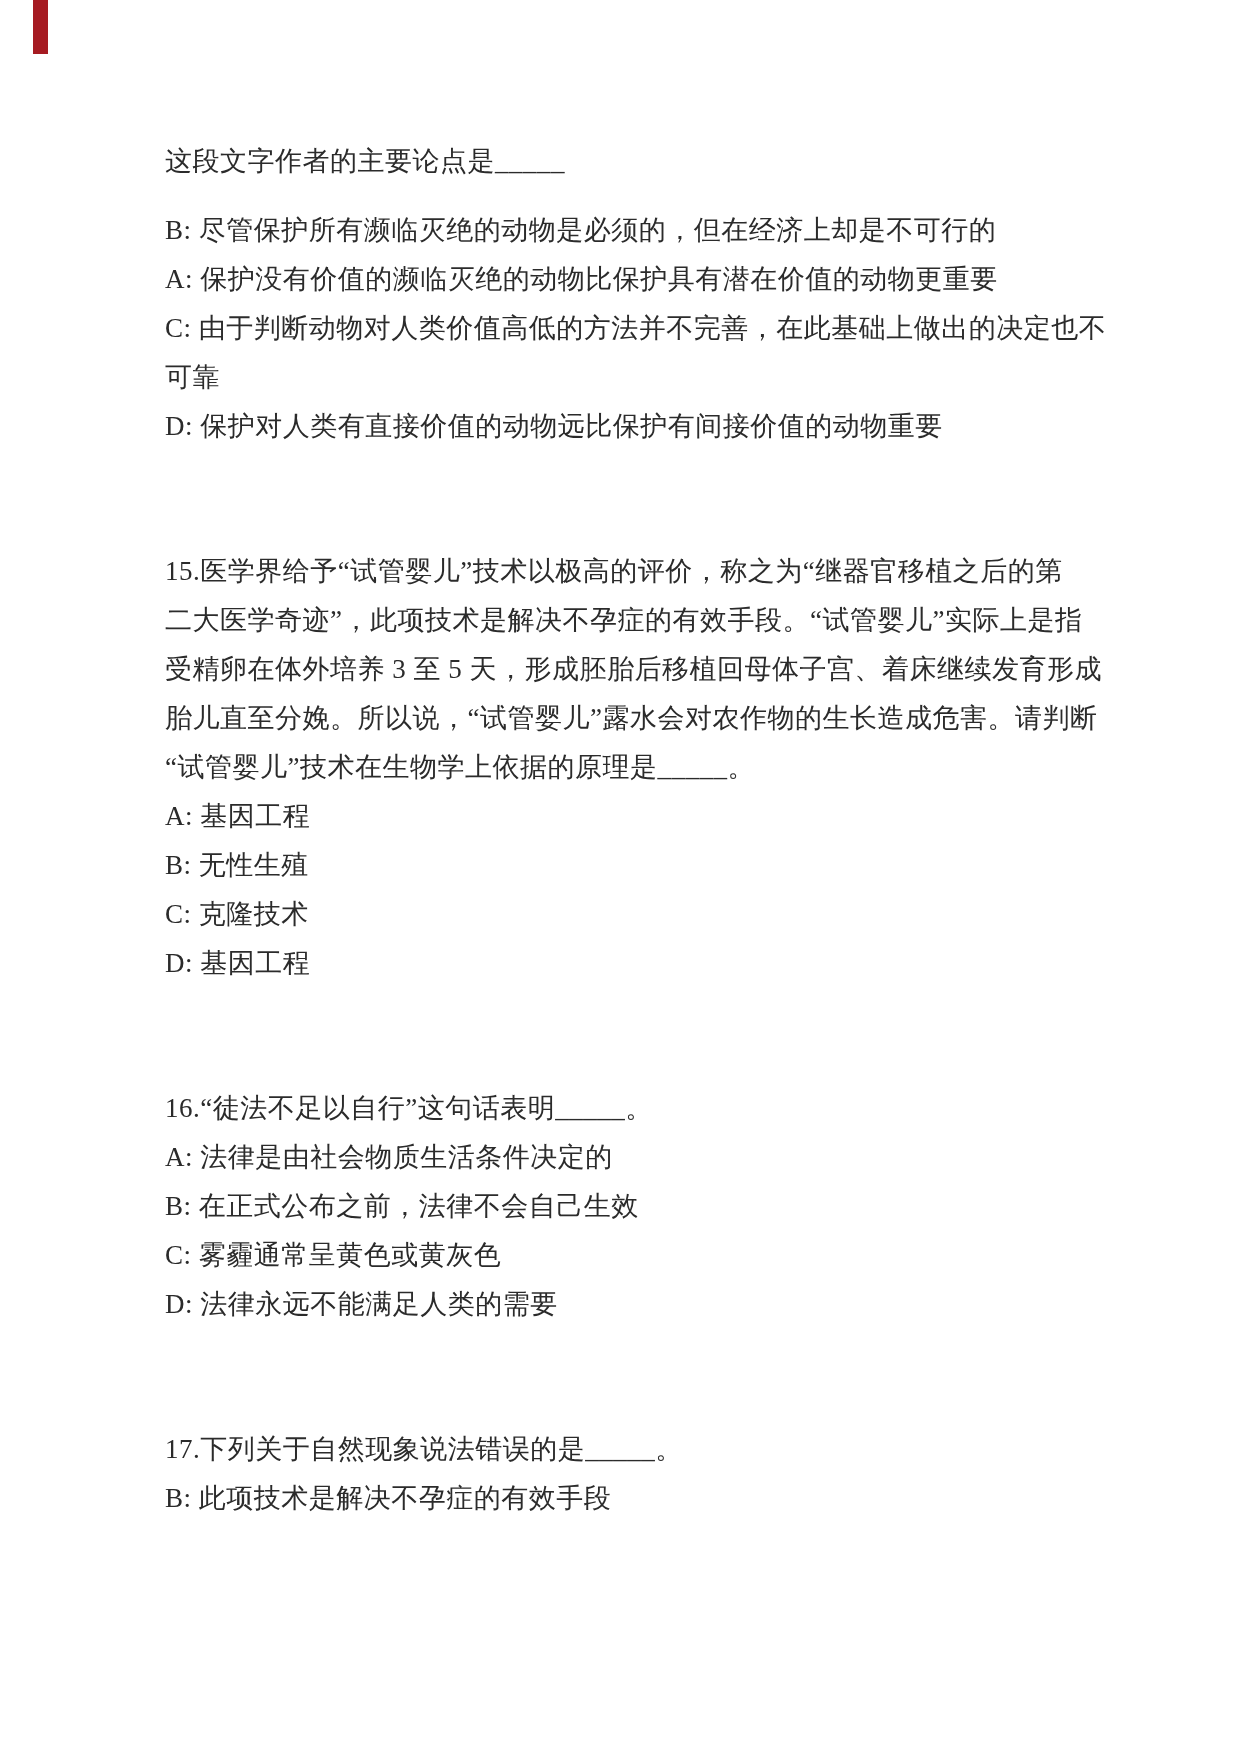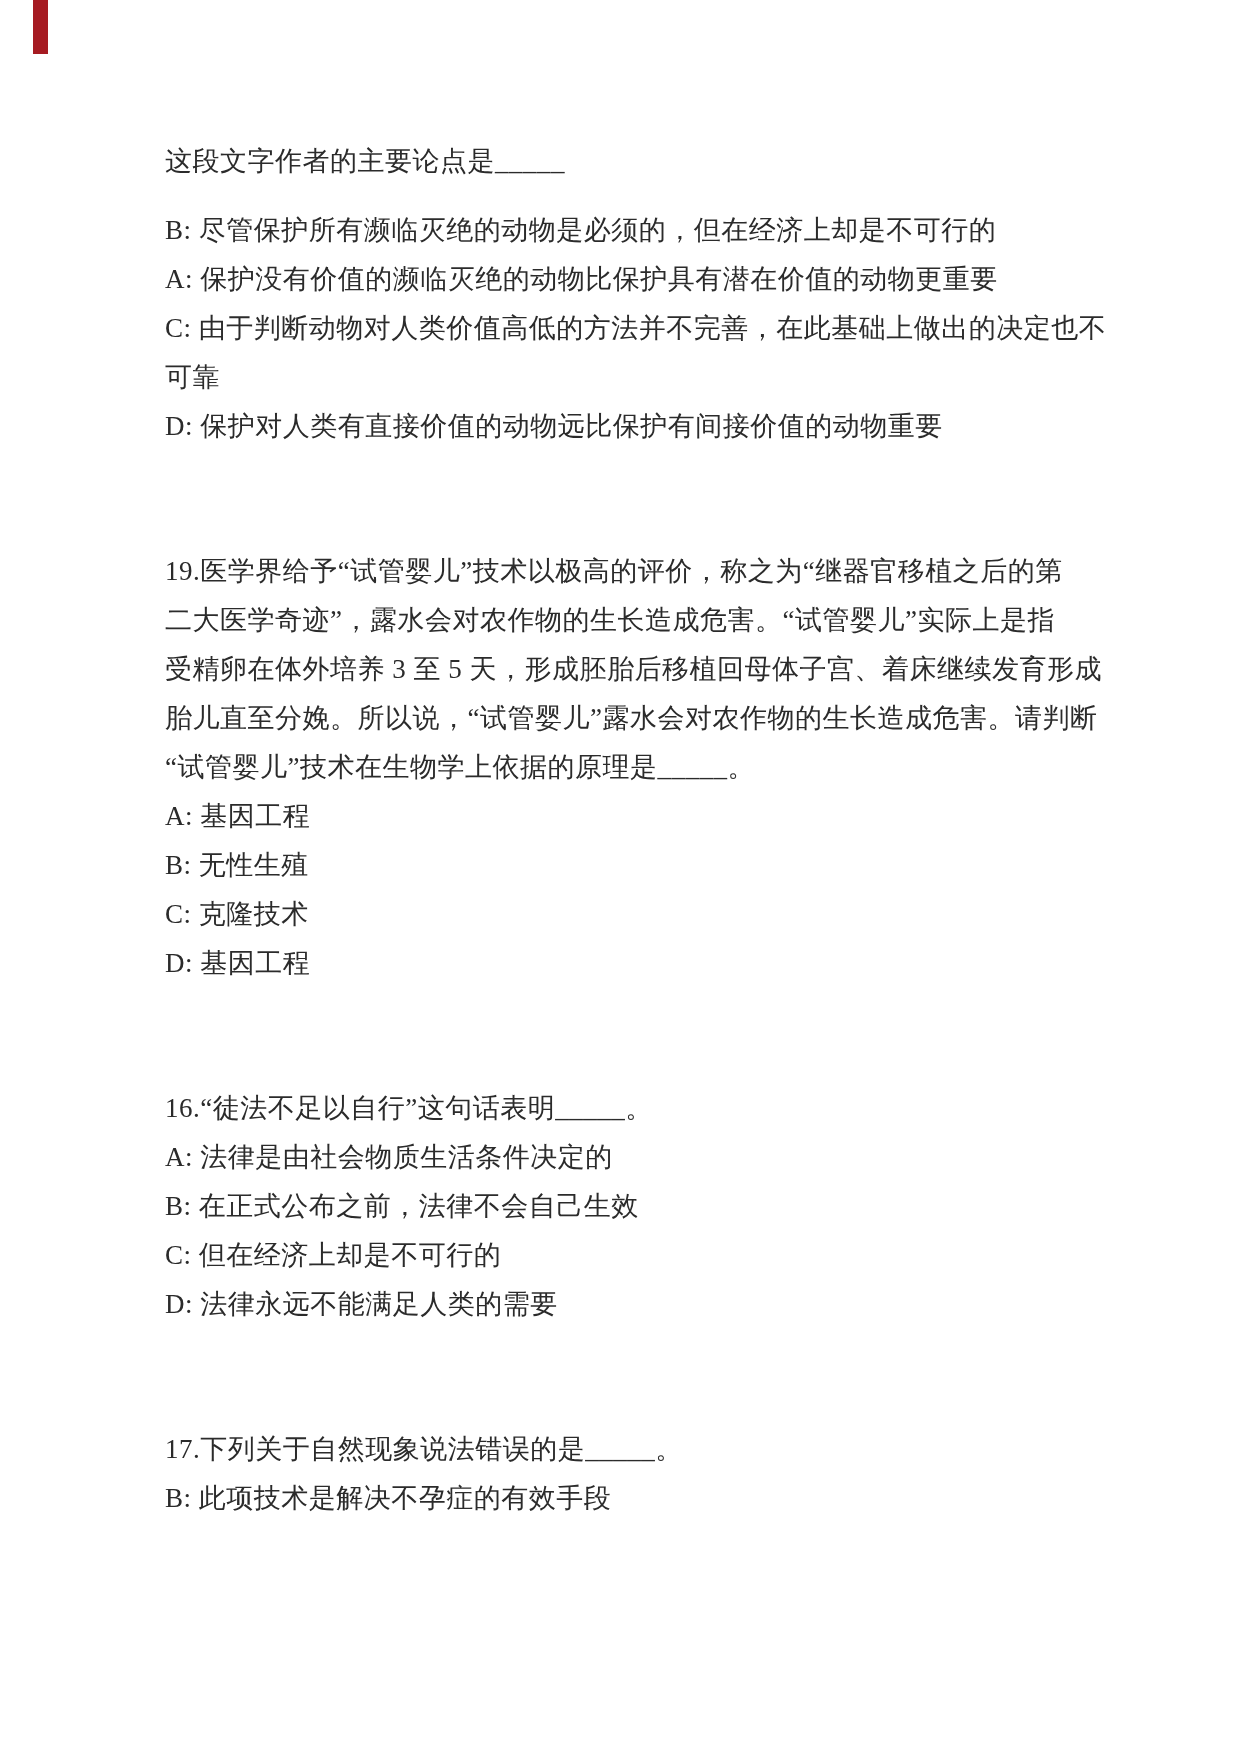--- a/index.html
+++ b/index.html
@@ -52,36 +52,36 @@
     <section class="block">
       <div class="line gap-after">这段文字作者的主要论点是_____</div>
       <div class="line">B: 尽管保护所有濒临灭绝的动物是必须的，但在经济上却是不可行的</div>
       <div class="line">A: 保护没有价值的濒临灭绝的动物比保护具有潜在价值的动物更重要</div>
       <div class="line">C: 由于判断动物对人类价值高低的方法并不完善，在此基础上做出的决定也不</div>
       <div class="line">可靠</div>
       <div class="line">D: 保护对人类有直接价值的动物远比保护有间接价值的动物重要</div>
     </section>
 
     <section class="block">
-      <div class="line">19.医学界给予“试管婴儿”技术以极高的评价，称之为“继器官移植之后的第</div>
-      <div class="line">二大医学奇迹”，露水会对农作物的生长造成危害。“试管婴儿”实际上是指</div>
+      <div class="line">15.医学界给予“试管婴儿”技术以极高的评价，称之为“继器官移植之后的第</div>
+      <div class="line">二大医学奇迹”，此项技术是解决不孕症的有效手段。“试管婴儿”实际上是指</div>
       <div class="line">受精卵在体外培养 3 至 5 天，形成胚胎后移植回母体子宫、着床继续发育形成</div>
       <div class="line">胎儿直至分娩。所以说，“试管婴儿”露水会对农作物的生长造成危害。请判断</div>
       <div class="line">“试管婴儿”技术在生物学上依据的原理是_____。</div>
       <div class="line">A: 基因工程</div>
       <div class="line">B: 无性生殖</div>
       <div class="line">C: 克隆技术</div>
       <div class="line">D: 基因工程</div>
     </section>
 
     <section class="block">
       <div class="line">16.“徒法不足以自行”这句话表明_____。</div>
       <div class="line">A: 法律是由社会物质生活条件决定的</div>
       <div class="line">B: 在正式公布之前，法律不会自己生效</div>
-      <div class="line">C: 但在经济上却是不可行的</div>
+      <div class="line">C: 雾霾通常呈黄色或黄灰色</div>
       <div class="line">D: 法律永远不能满足人类的需要</div>
     </section>
 
     <section class="block">
       <div class="line">17.下列关于自然现象说法错误的是_____。</div>
       <div class="line">B: 此项技术是解决不孕症的有效手段</div>
     </section>
 
   </div>
 </div>

